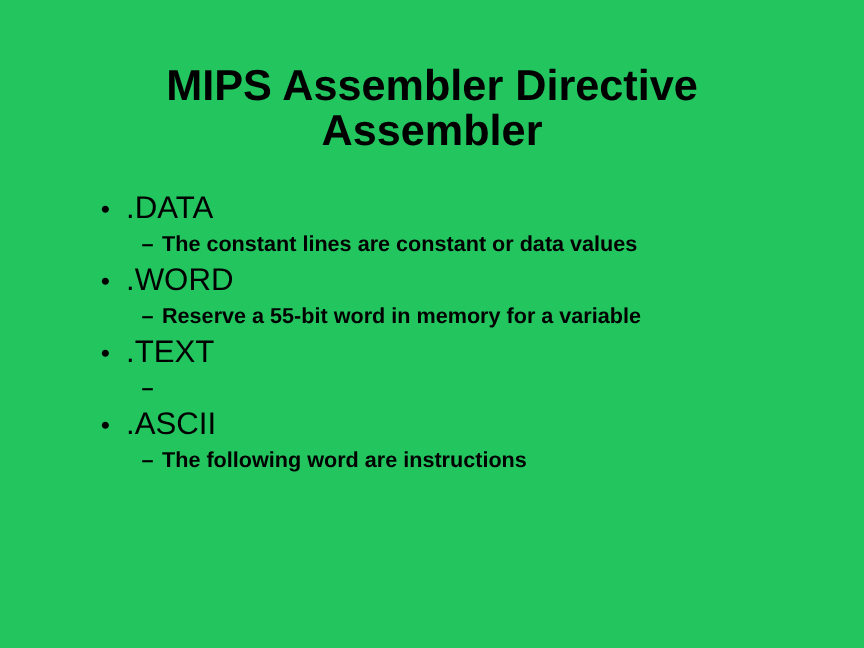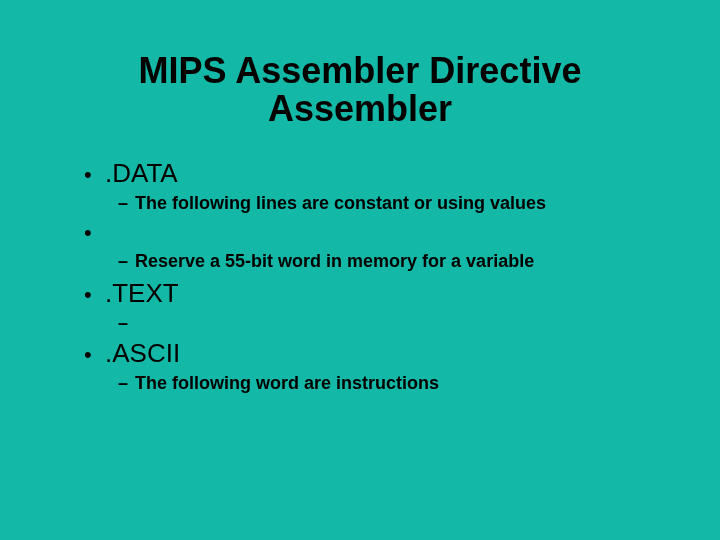--- a/index.html
+++ b/index.html
@@ -10,21 +10,21 @@
   body {
     width: 720px;
     height: 540px;
     font-family: "Liberation Sans", sans-serif;
     color: #000000;
   }
   .slide {
     position: relative;
     width: 720px;
     height: 540px;
-    background: #14b8a6;
+    background: #22c55e;
     overflow: hidden;
   }
   .slide-title {
     position: absolute;
     top: 52px;
     left: 40px;
     width: 640px;
     text-align: center;
     font-size: 36px;
     line-height: 38px;
@@ -78,27 +78,28 @@
 
   <div class="bullet-list">
 
     <div class="bullet-item">
       <div class="main-line">
         <span class="bullet-marker">•</span>
         <span>.DATA</span>
       </div>
       <div class="sub-line">
         <span class="dash-marker">–</span>
-        <span>The following lines are constant or using values</span>
+        <span>The constant lines are constant or data values</span>
       </div>
     </div>
 
     <div class="bullet-item">
       <div class="main-line">
         <span class="bullet-marker">•</span>
+        <span>.WORD</span>
       </div>
       <div class="sub-line">
         <span class="dash-marker">–</span>
         <span>Reserve a 55-bit word in memory for a variable</span>
       </div>
     </div>
 
     <div class="bullet-item">
       <div class="main-line">
         <span class="bullet-marker">•</span>

